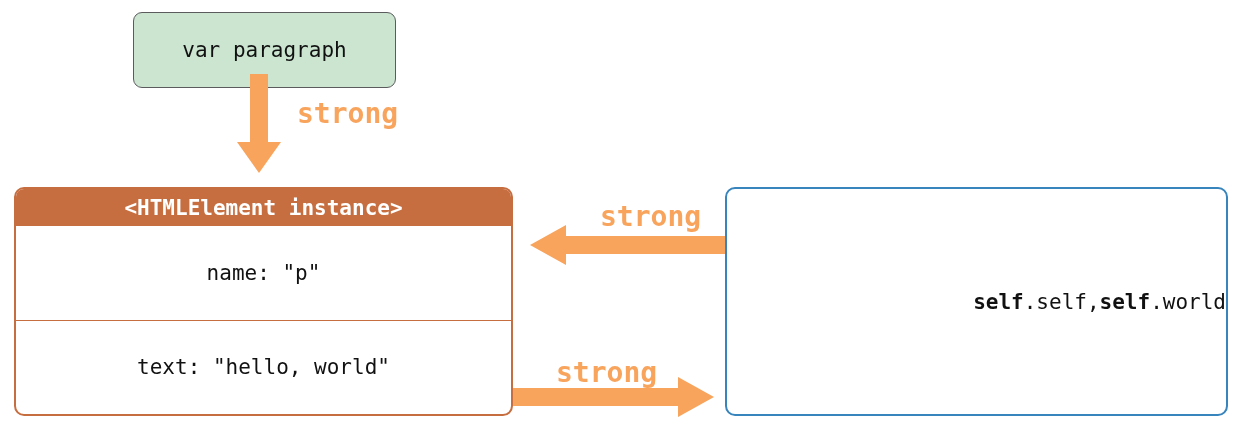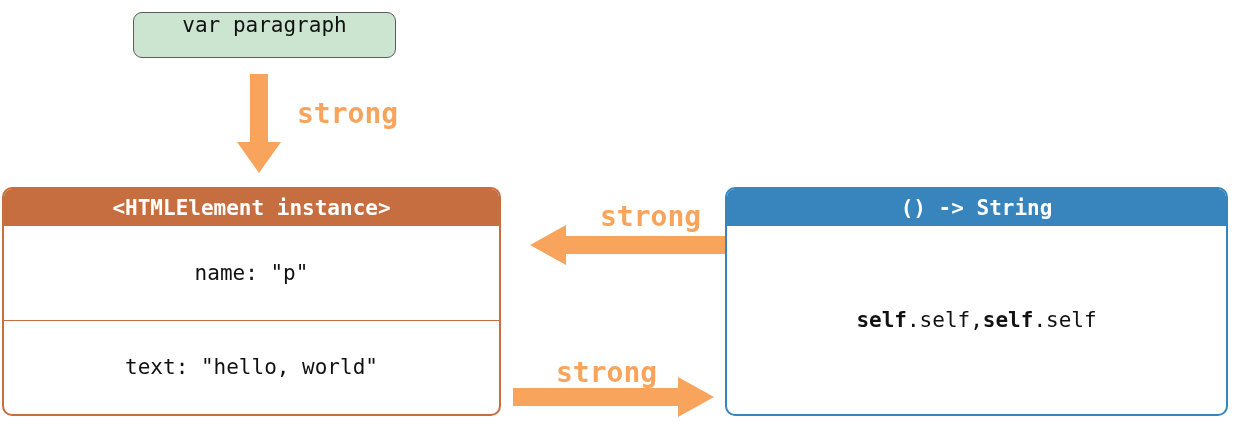--- a/index.html
+++ b/index.html
@@ -22,41 +22,41 @@
     width: 1240px;
     height: 432px;
     background: var(--bg-color);
     overflow: hidden;
   }
 
   
   .var-box {
     position: absolute;
     left: 133px; top: 12px;
-    width: 263px; height: 46px;
+    width: 263px; height: 76px;
     background: var(--variable-fill);
     border: 1.5px solid var(--variable-border);
     border-radius: 9px;
-    display: flex; align-items: flex-start; justify-content: center;
+    display: flex; align-items: center; justify-content: center;
     font-size: 21px;
   }
 
   
   .entity {
     position: absolute;
     top: 187px;
     height: 229px;
     border-radius: 10px;
     background: #fff;
     display: flex;
     flex-direction: column;
     overflow: hidden;
   }
   .instance-box {
-    left: 2px; width: 499px;
+    left: 14px; width: 499px;
     border: 2px solid var(--instance-accent);
   }
   .closure-box {
     left: 725px; width: 503px;
     border: 2px solid var(--closure-accent);
   }
   .entity .hdr {
     flex: 0 0 37px;
     display: flex; align-items: center; justify-content: center;
     color: #fff;
@@ -66,21 +66,21 @@
   .instance-box .hdr { background: var(--instance-accent); }
   .closure-box .hdr { background: var(--closure-accent); }
   .entity .row {
     flex: 1 1 0;
     display: flex; align-items: center; justify-content: center;
     font-size: 21px;
   }
   .instance-box .row + .row { border-top: 1.5px solid var(--instance-accent); }
   .closure-box .body {
     flex: 1 1 0;
-    display: flex; align-items: center; justify-content: center;
+    display: flex; align-items: center; justify-content: flex-end;
     font-size: 21px;
   }
   .bold { font-weight: bold; }
 
   
   .shaft { position: absolute; background: var(--arrow-color); }
   .head  { position: absolute; width: 0; height: 0; }
 
   .down-shaft { left: 250px; top: 74px; width: 18px; height: 68px; }
   .down-head  {
@@ -137,22 +137,21 @@
 
   <div class="shaft left-shaft"></div>
   <div class="head left-head"></div>
   <span class="strong-label lbl-left">strong</span>
 
   <div class="shaft right-shaft"></div>
   <div class="head right-head"></div>
   <span class="strong-label lbl-right">strong</span>
 
   <div class="entity closure-box">
-    <div class="hdr">() -&gt; String</div>
     <div class="body">
       <span class="bold">self</span>
         <span>.self, </span>
         <span class="bold">self</span>
-        <span>.self</span>
+        <span>.world</span>
     </div>
   </div>
 
 </div>
 
 </body></html>

